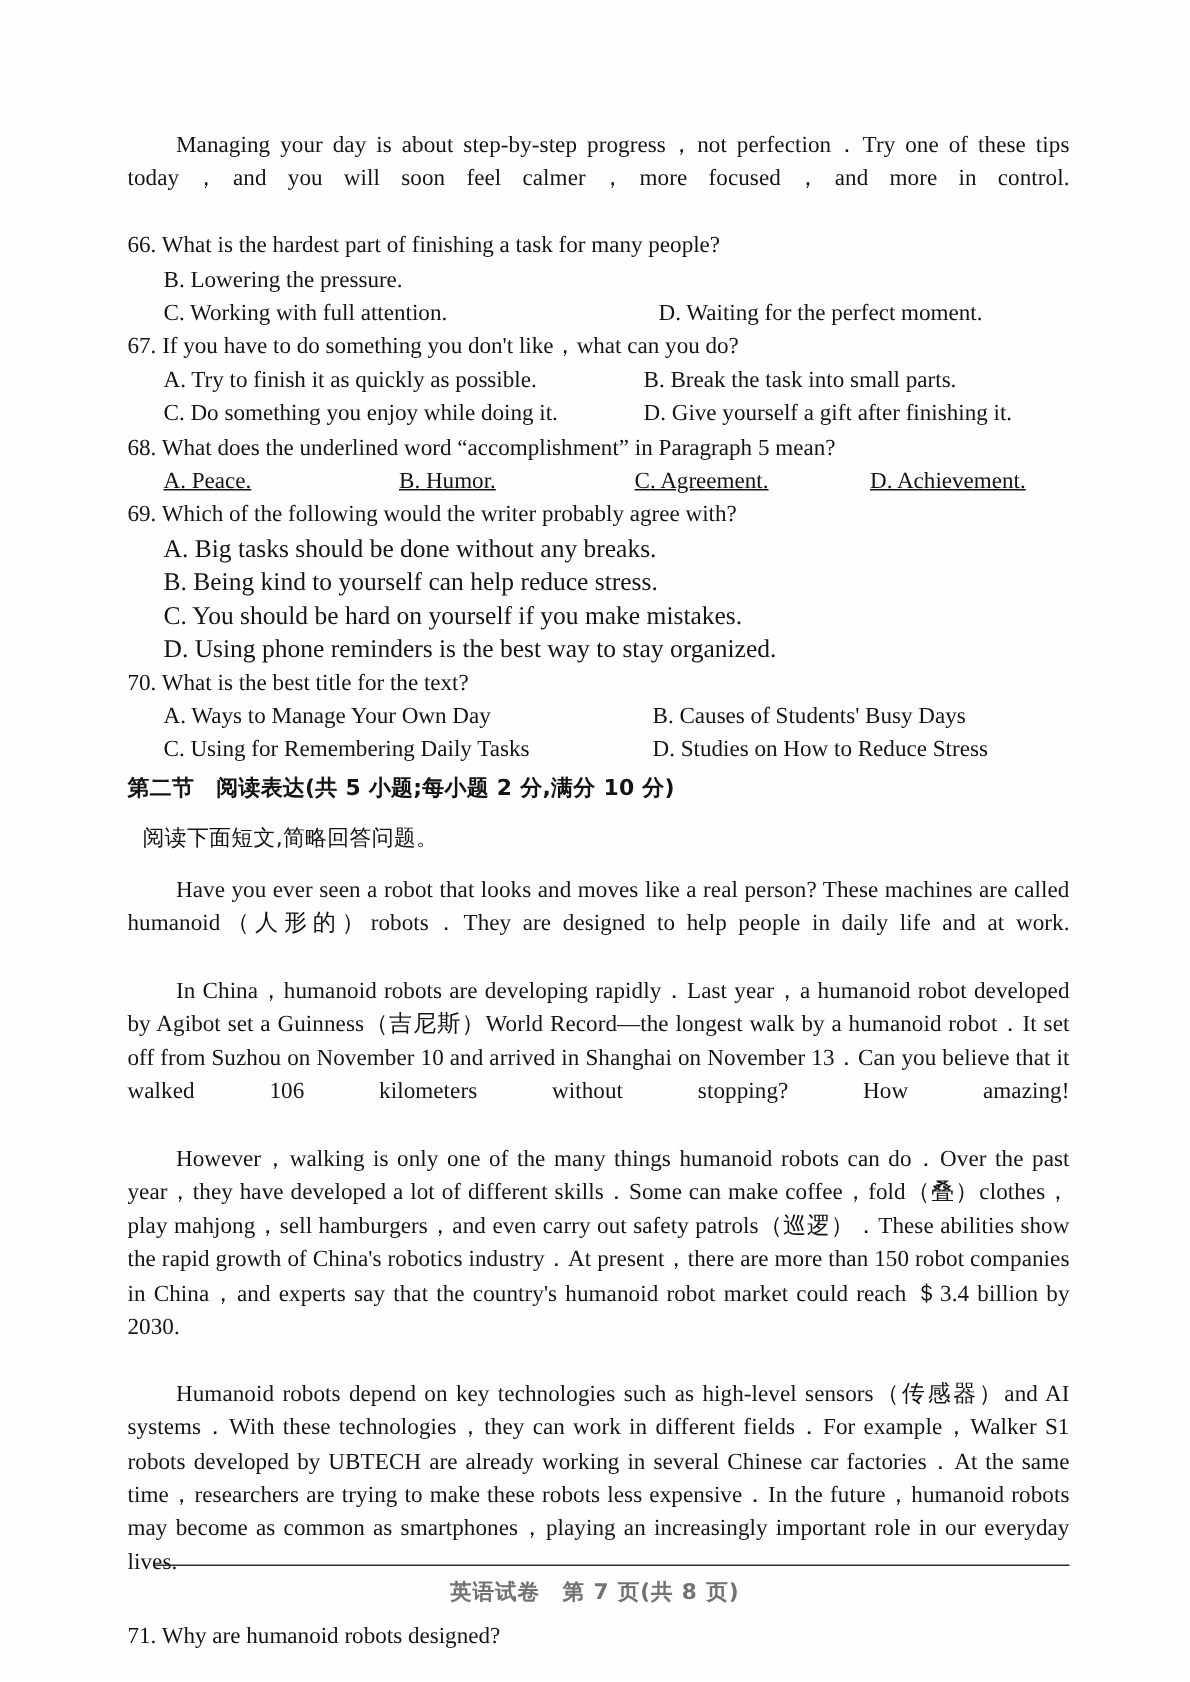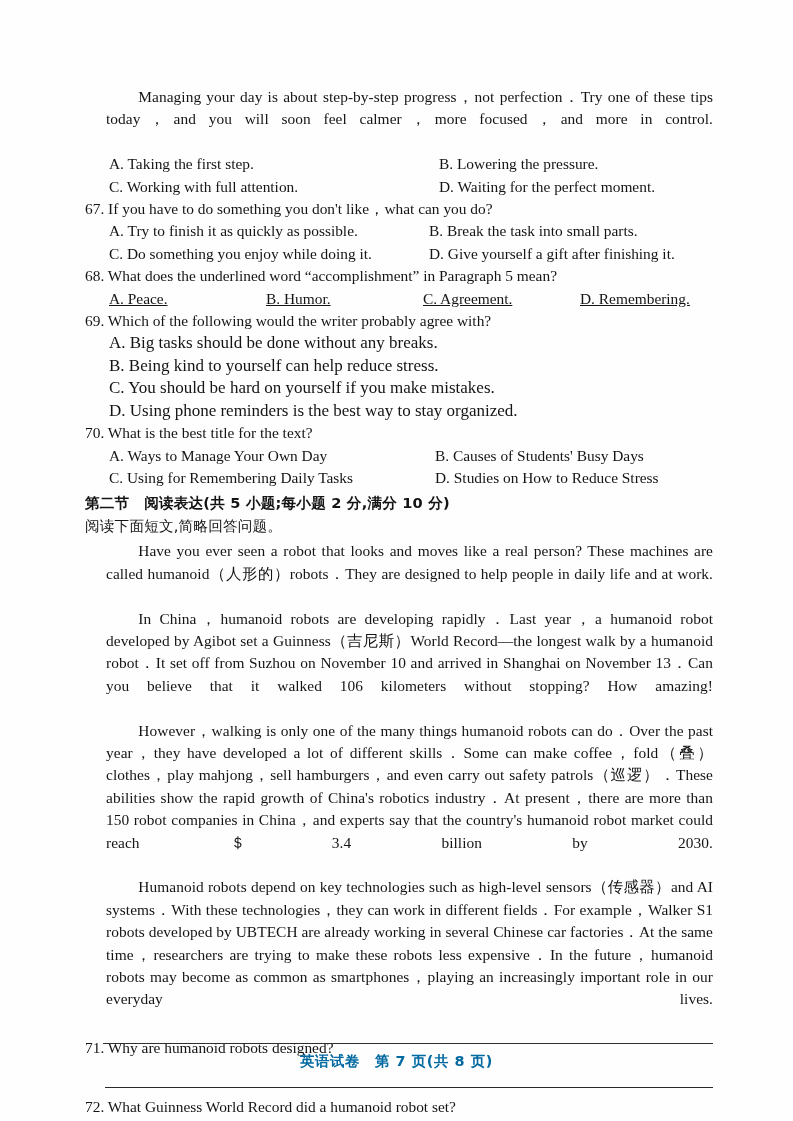--- a/index.html
+++ b/index.html
@@ -32,21 +32,21 @@
   
   .para {
     font-size: 15.4px;
     line-height: 22.4px;
     text-align: justify;
     text-justify: inter-word;
     margin: 0;
     text-indent: 2.1em;
     letter-spacing: 0.05px;
   }
-  .para.full { text-align: justify; margin-left: 21px; }
+  .para.full { text-align: justify; }
   .para.full::after {
     content: "";
     display: inline-block;
     width: 100%;
   }
 
   .qline {
     font-size: 15.4px;
     line-height: 22.4px;
     margin: 0;
@@ -85,21 +85,21 @@
     line-height: 23px;
     font-weight: bold;
     margin: 0;
     white-space: nowrap;
     letter-spacing: 0.2px;
   }
   .cn-sub {
     font-family: "DejaVu Sans", "Liberation Sans", sans-serif;
     font-size: 14.6px;
     line-height: 23px;
-    margin: 0;
+    margin: 10px;
     white-space: nowrap;
     letter-spacing: 0.2px;
   }
 
   .spacer-2 { height: 2px; }
   .spacer-3 { height: 3px; }
   .spacer-4 { height: 4px; }
 
   
   .answer-slot {
@@ -125,33 +125,33 @@
   .footer-text {
     position: absolute;
     left: 0;
     top: 1052px;
     width: 793px;
     text-align: center;
     font-family: "DejaVu Sans", "Liberation Sans", sans-serif;
     font-size: 14.4px;
     font-weight: bold;
     letter-spacing: 0.6px;
-    color: #0369a1;
+    color: #737373;
   }
 </style>
 </head>
 <body>
 
 <div class="page">
   <div class="content">
 
     <p class="para full">Managing your day is about step-by-step progress，not perfection．Try one of these tips today，and you will soon feel calmer，more focused，and more in control.</p>
 
+    <p class="qline">66. What is the hardest part of finishing a task for many people?</p>
     <div class="opts c2a">
-      <span class="op">A. Taking the first step.</span>
       <span class="op">B. Lowering the pressure.</span>
     </div>
     <div class="opts c2a">
       <span class="op">C. Working with full attention.</span>
       <span class="op">D. Waiting for the perfect moment.</span>
     </div>
 
     <p class="qline">67. If you have to do something you don't like，what can you do?</p>
     <div class="opts c2b">
       <span class="op">A. Try to finish it as quickly as possible.</span>
@@ -160,21 +160,21 @@
     <div class="opts c2b">
       <span class="op">C. Do something you enjoy while doing it.</span>
       <span class="op">D. Give yourself a gift after finishing it.</span>
     </div>
 
     <p class="qline">68. What does the underlined word “accomplishment” in Paragraph 5 mean?</p>
     <div class="opts c4">
       <span class="op">A. Peace.</span>
       <span class="op">B. Humor.</span>
       <span class="op">C. Agreement.</span>
-      <span class="op">D. Remembering.</span>
+      <span class="op">D. Achievement.</span>
     </div>
 
     <p class="qline">69. Which of the following would the writer probably agree with?</p>
     <div class="optcol">A. Big tasks should be done without any breaks.</div>
     <div class="optcol">B. Being kind to yourself can help reduce stress.</div>
     <div class="optcol">C. You should be hard on yourself if you make mistakes.</div>
     <div class="optcol">D. Using phone reminders is the best way to stay organized.</div>
 
     <p class="qline">70. What is the best title for the text?</p>
     <div class="opts c2c">

